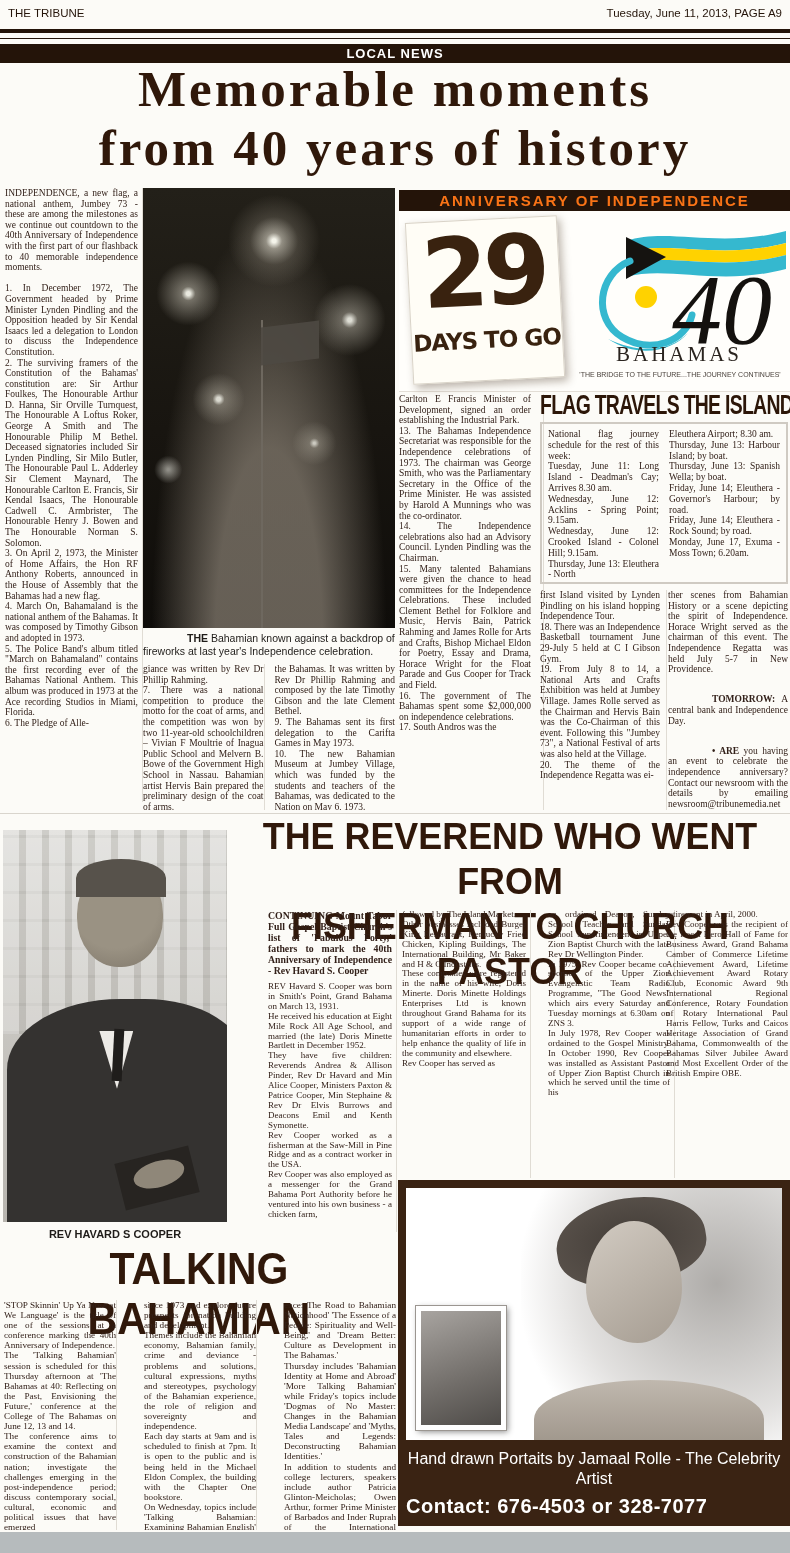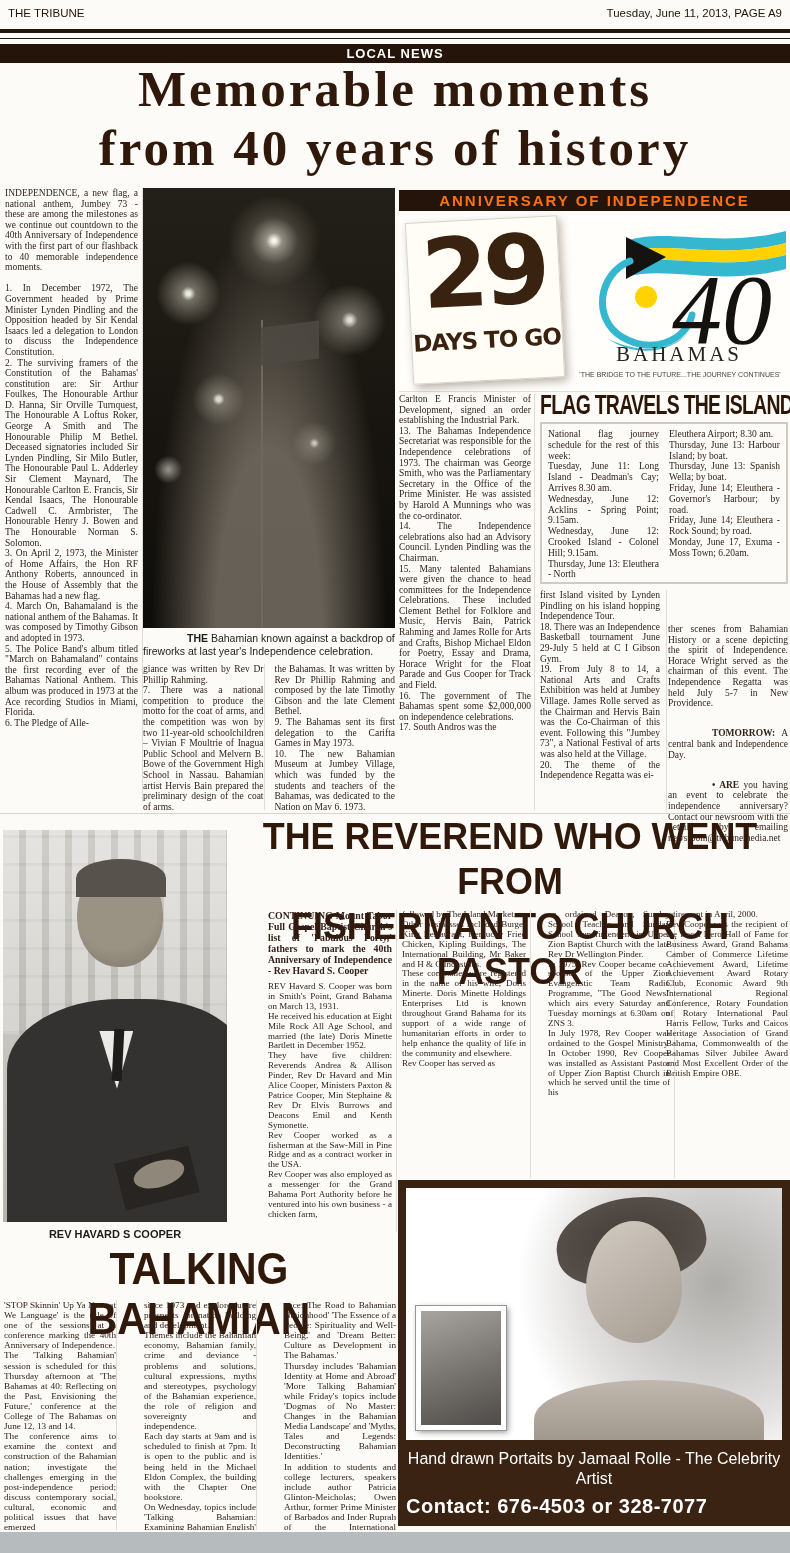--- a/index.html
+++ b/index.html
@@ -53,23 +53,23 @@
   .days-label{font-family:"DejaVu Sans",sans-serif;font-weight:bold;font-size:23px;line-height:24px;
               letter-spacing:-1px;margin-top:4px;}
   .logo40{position:absolute;right:2px;top:8px;width:220px;height:166px;}
   
   .flag-title{position:absolute;left:540px;top:391px;width:250px;color:#2c1608;
               font-family:"Liberation Sans",sans-serif;font-weight:bold;font-size:27px;line-height:29px;
               letter-spacing:-1px;transform:scaleX(.72);transform-origin:left center;white-space:nowrap;}
   .flag-box{position:absolute;left:540px;top:422px;width:248px;height:162px;border:2px solid #cfcac2;
             box-sizing:border-box;padding:5px 6px;column-count:2;column-gap:10px;}
   .flag-box .bodytext{font-size:9.5px;line-height:10.8px;}
-  .col4{position:absolute;left:399px;top:394px;width:132px;height:416px;padding-right:3px;}
+  .col4{position:absolute;left:399px;top:394px;width:132px;height:416px;padding-right:12px;}
   .col5{position:absolute;left:540px;top:590px;width:120px;height:220px;padding-right:6px;}
-  .col6{position:absolute;left:668px;top:624px;width:120px;height:220px;overflow:hidden;}
+  .col6{position:absolute;left:668px;top:590px;width:120px;height:220px;overflow:hidden;}
   .col6 .seg{font-size:9.5px;line-height:10.6px;text-align:justify;white-space:pre-line;}
   .col6 .seg + .seg{margin-top:9px;}
   .hr1{position:absolute;top:813px;left:0;right:0;border-top:1px solid #d9d5cd;}
   
   .rev-headline{position:absolute;left:232px;top:814px;width:556px;text-align:center;color:#30180a;
                 font-family:"Liberation Sans",sans-serif;font-weight:bold;font-size:37px;line-height:45px;
                 transform:scaleX(.97);transform-origin:center;}
   .rev-photo{position:absolute;left:3px;top:830px;width:224px;height:392px;overflow:hidden;
              background:linear-gradient(180deg,#dbdad6 0%,#c9c7c2 45%,#b8b5af 100%);}
   .rp-bldg{position:absolute;top:0;left:0;right:0;height:52%;opacity:.6;

